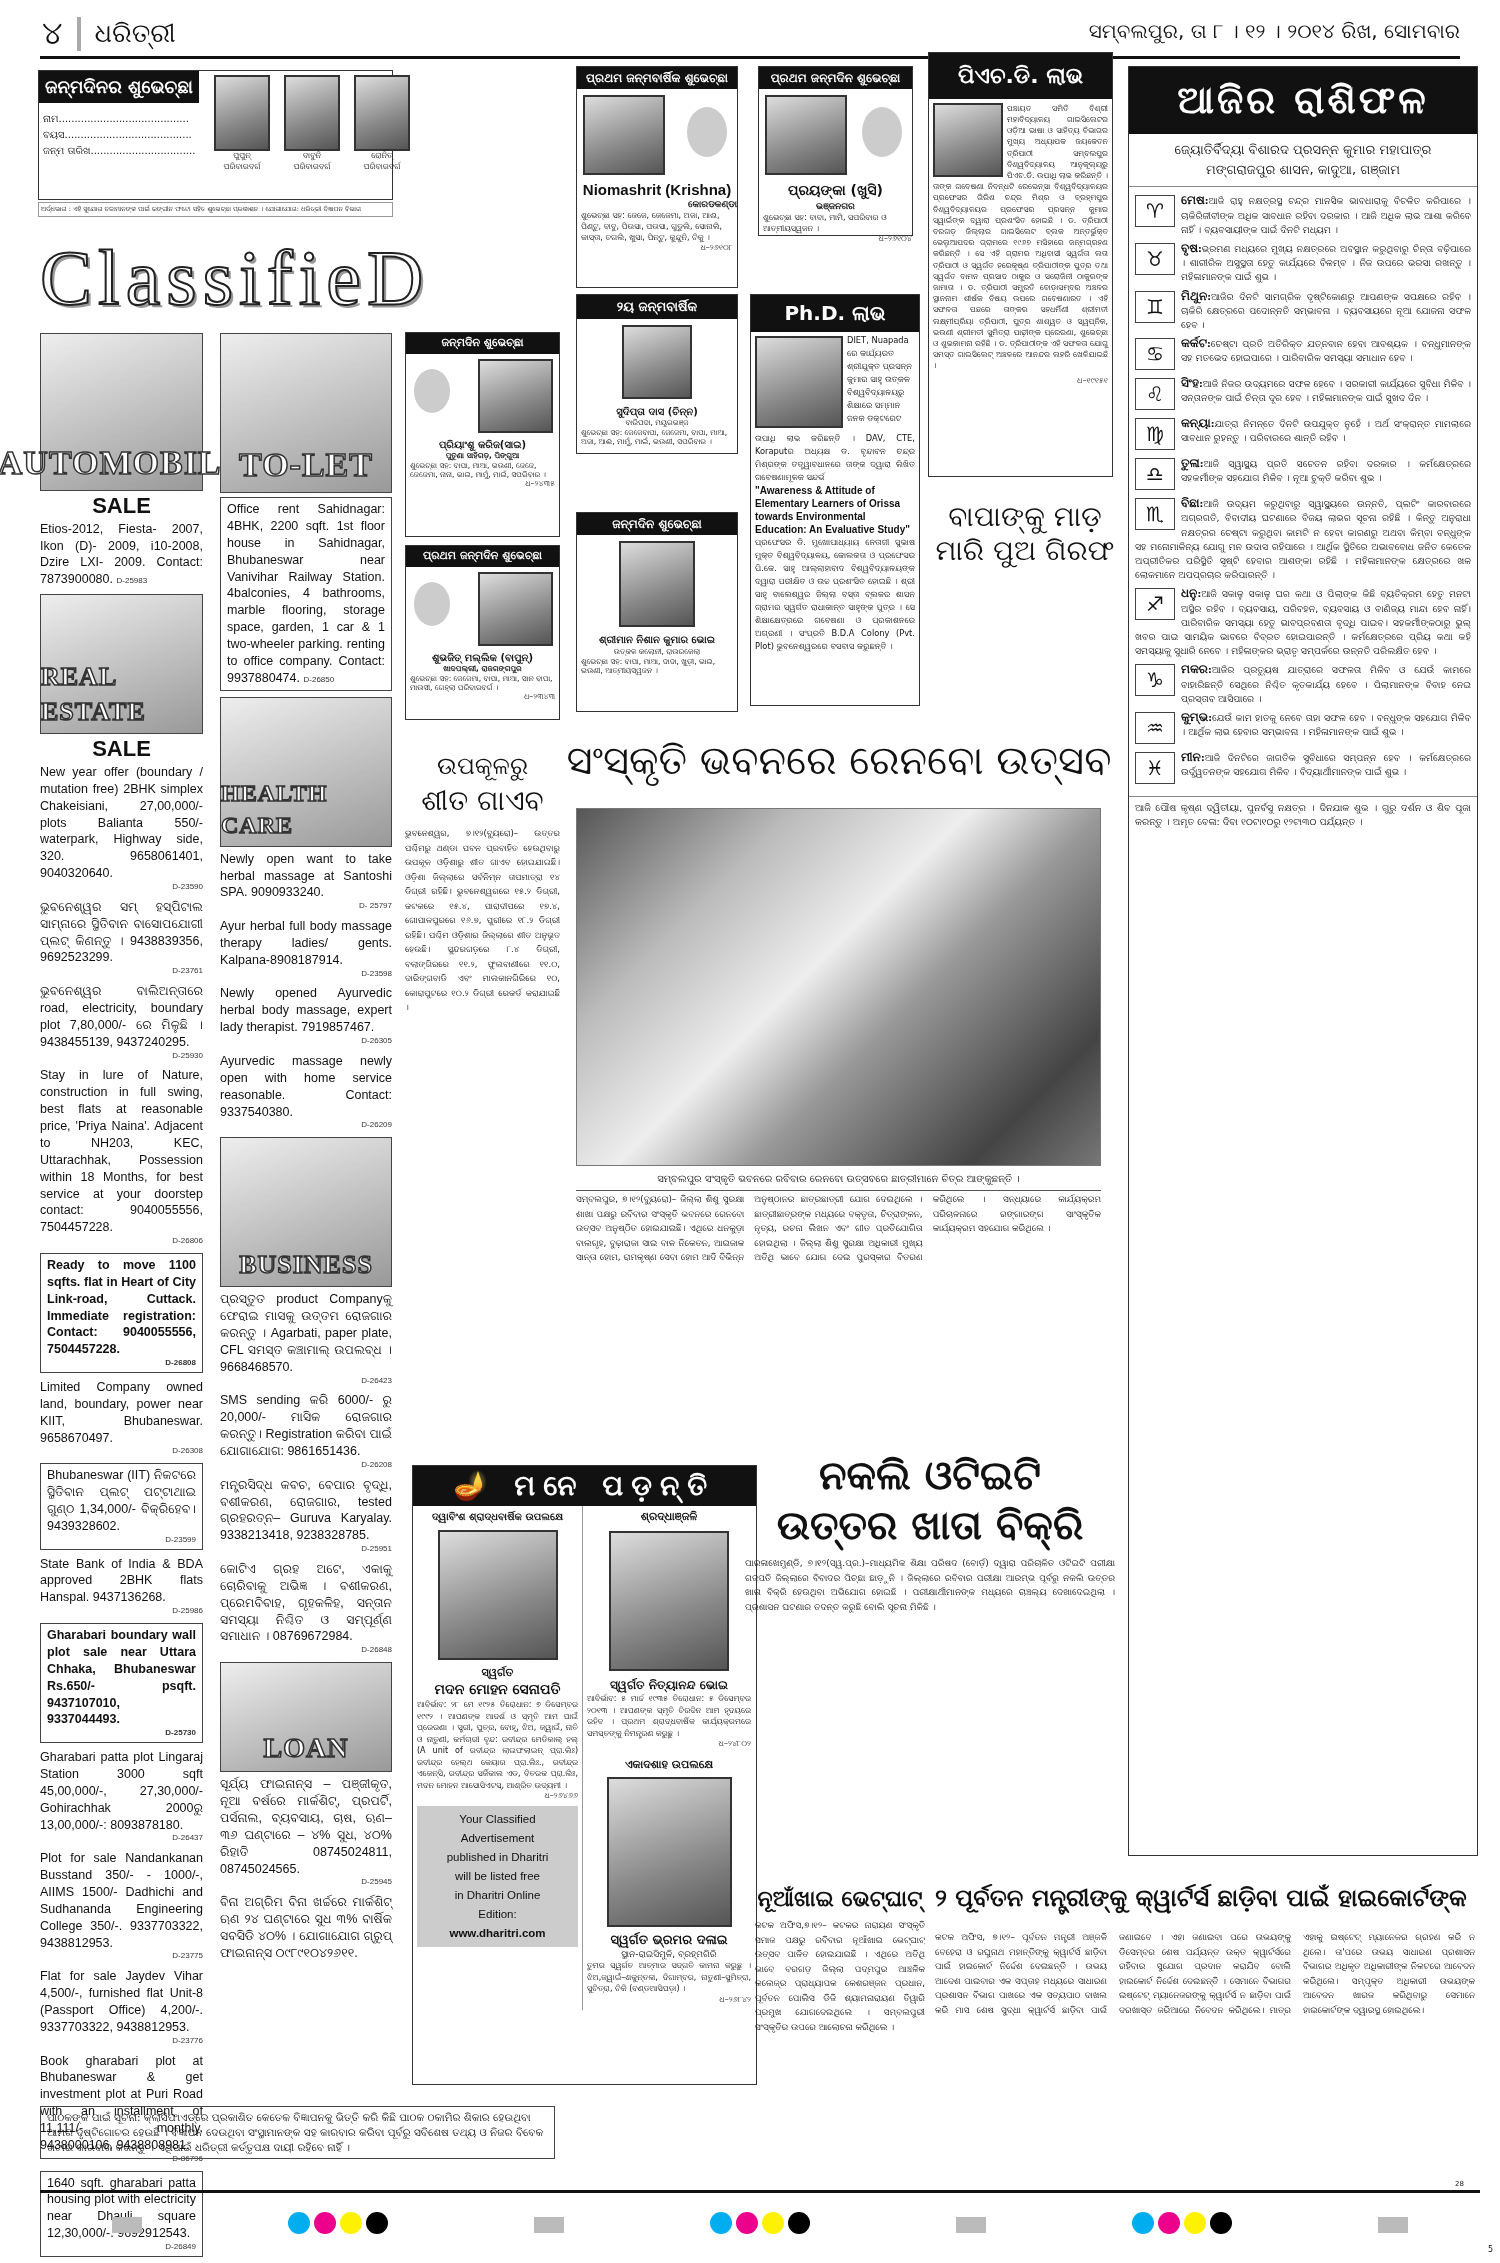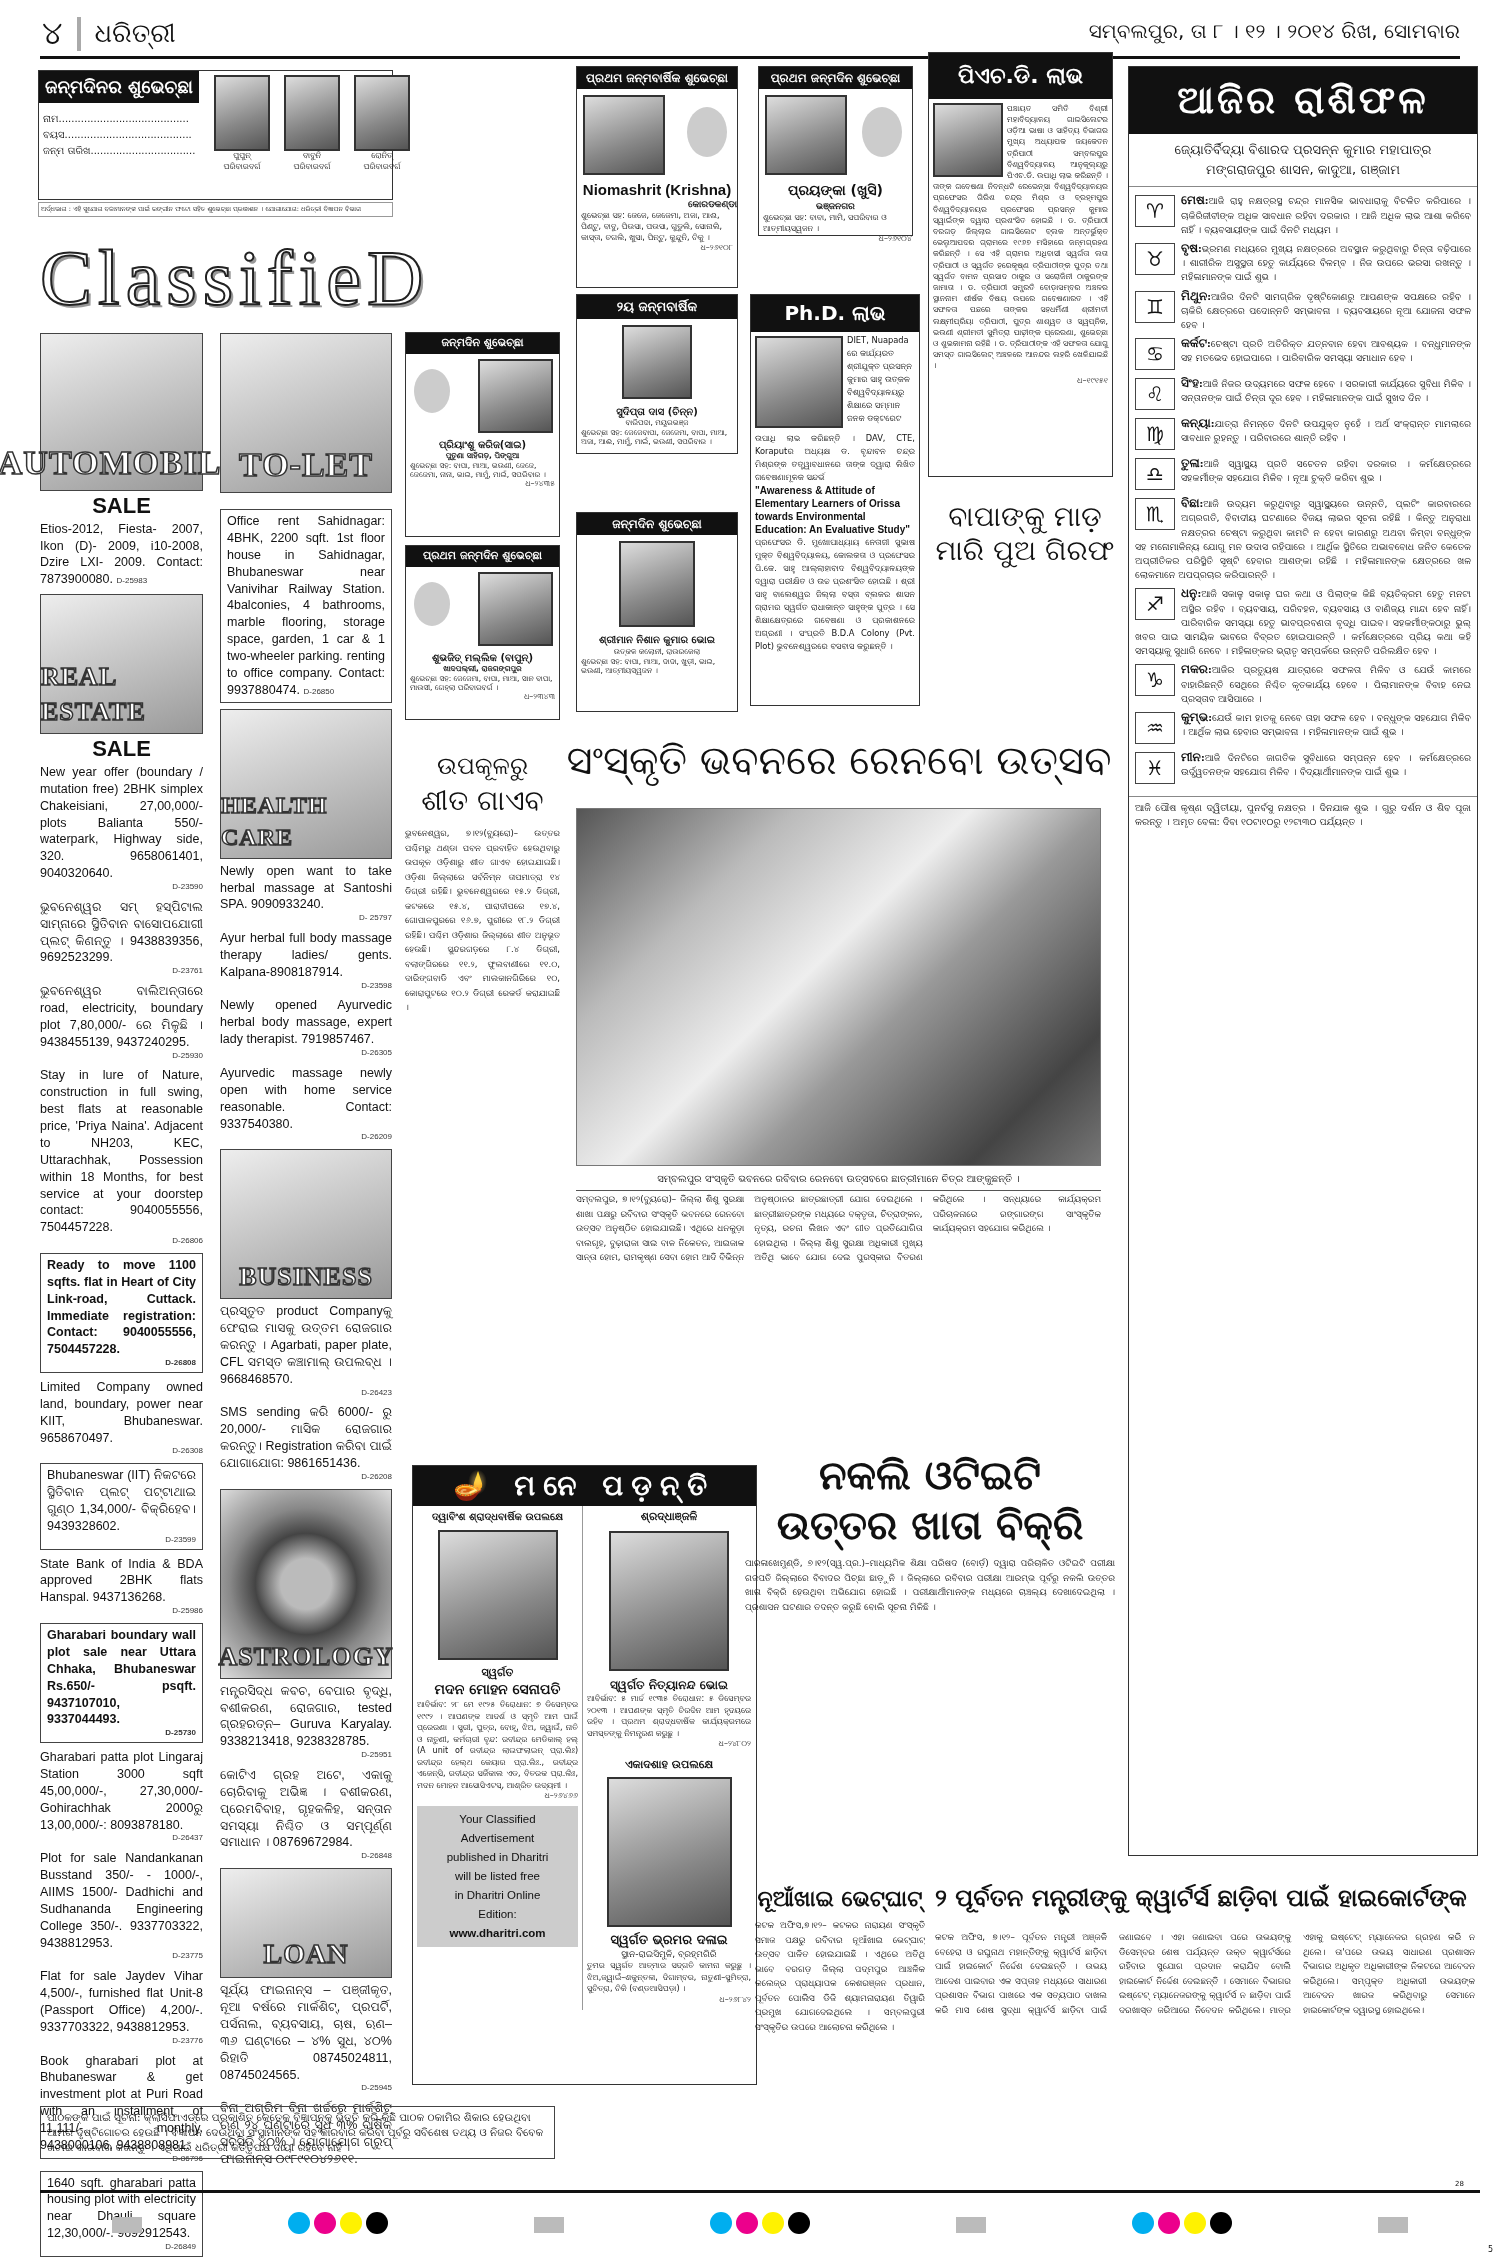--- a/index.html
+++ b/index.html
@@ -80,34 +80,33 @@
       <div class="ad"><span>Plot for sale Nandankanan Busstand 350/- - 1000/-, AIIMS 1500/- Dadhichi and Sudhananda Engineering College 350/-. 9337703322, 9438812953.</span><div class="code">D-23775</div></div>
       <div class="ad"><span>Flat for sale Jaydev Vihar 4,500/-, furnished flat Unit-8 (Passport Office) 4,200/-. 9337703322, 9438812953.</span><div class="code">D-23776</div></div>
       <div class="ad"><span>Book gharabari plot at Bhubaneswar &amp; get investment plot at Puri Road with an installment of 11,111/- monthly. 9438000106, 9438808981.</span><div class="code">D-86796</div></div>
       <div class="ad adbox"><span>1640 sqft. gharabari patta housing plot with electricity near Dhauli square 12,30,000/-. 9692912543.</span><div class="code">D-26849</div></div>
       <div class="ad"></div>
     </div>
 </div>
 
 <div class="abs" style="left:220px;top:333px;width:172px">
   <div class="catimg" style="height:160px">TO-LET</div>
-  <div class="adbox ad" style="margin-top:16px"><span>Office rent Sahidnagar: 4BHK, 2200 sqft. 1st floor house in Sahidnagar, Bhubaneswar near Vanivihar Railway Station. 4balconies, 4 bathrooms, marble flooring, storage space, garden, 1 car &amp; 1 two-wheeler parking. renting to office company. Contact: 9937880474.</span> <span class="code">D-26850</span></div>
+  <div class="adbox ad" style="margin-top:4px"><span>Office rent Sahidnagar: 4BHK, 2200 sqft. 1st floor house in Sahidnagar, Bhubaneswar near Vanivihar Railway Station. 4balconies, 4 bathrooms, marble flooring, storage space, garden, 1 car &amp; 1 two-wheeler parking. renting to office company. Contact: 9937880474.</span> <span class="code">D-26850</span></div>
   <div class="catimg" style="height:150px;font-size:24px">HEALTH CARE</div>
   <div id="hc-list" style="margin-top:4px">
       <div class="ad"><span>Newly open want to take herbal massage at Santoshi SPA. 9090933240.</span><div class="code">D- 25797</div></div>
       <div class="ad"><span>Ayur herbal full body massage therapy ladies/ gents. Kalpana-8908187914.</span><div class="code">D-23598</div></div>
       <div class="ad"><span>Newly opened Ayurvedic herbal body massage, expert lady therapist. 7919857467.</span><div class="code">D-26305</div></div>
       <div class="ad"><span>Ayurvedic massage newly open with home service reasonable. Contact: 9337540380.</span><div class="code">D-26209</div></div>
     </div>
   <div class="catimg" style="height:150px;font-size:26px">BUSINESS</div>
   <div id="biz-list" style="margin-top:4px">
       <div class="ad"><span>ପ୍ରସ୍ତୁତ product Companyକୁ ଫେରାଇ ମାସକୁ ଉତ୍ତମ ରୋଜଗାର କରନ୍ତୁ । Agarbati, paper plate, CFL ସମସ୍ତ କଞ୍ଚାମାଲ୍ ଉପଲବ୍ଧ । 9668468570.</span><div class="code">D-26423</div></div>
       <div class="ad"><span>SMS sending କରି 6000/- ରୁ 20,000/- ମାସିକ ରୋଜଗାର କରନ୍ତୁ। Registration କରିବା ପାଇଁ ଯୋଗାଯୋଗ: 9861651436.</span><div class="code">D-26208</div></div>
     </div>
-  <div class="catimg" style="height:190px;font-size:26px;background:radial-gradient(circle,#bbb 20%,#444 40%,#888 60%,#ddd)">ASTROLOGY</div>
   <div id="ast-list" style="margin-top:4px">
       <div class="ad"><span>ମନ୍ତ୍ରସିଦ୍ଧ କବଚ, ବେପାର ବୃଦ୍ଧି, ବଶୀକରଣ, ରୋଜଗାର, tested ଗ୍ରହରତ୍ନ– Guruva Karyalay. 9338213418, 9238328785.</span><div class="code">D-25951</div></div>
       <div class="ad"><span>କୋଟିଏ ଗ୍ରହ ଅଟେ, ଏକାକୁ ଚୋରିବାକୁ ଅଭିଜ୍ଞ । ବଶୀକରଣ, ପ୍ରେମବିବାହ, ଗୃହକଳିହ, ସନ୍ତାନ ସମସ୍ୟା ନିଶ୍ଚିତ ଓ ସମ୍ପୂର୍ଣ୍ଣ ସମାଧାନ । 08769672984.</span><div class="code">D-26848</div></div>
     </div>
   <div class="catimg" style="height:110px;font-size:28px">LOAN</div>
   <div id="loan-list" style="margin-top:4px">
       <div class="ad"><span>ସୂର୍ଯ୍ୟ ଫାଇନାନ୍ସ – ପଞ୍ଜୀକୃତ, ନୂଆ ବର୍ଷରେ ମାର୍କଶିଟ୍, ପ୍ରପର୍ଟି, ପର୍ସନାଲ, ବ୍ୟବସାୟ, ଚାଷ, ଋଣ– ୩୬ ଘଣ୍ଟାରେ – ୪% ସୁଧ, ୪୦% ରିହାତି 08745024811, 08745024565.</span><div class="code">D-25945</div></div>
       <div class="ad"><span>ବିନା ଅଗ୍ରିମ ବିନା ଖର୍ଚ୍ଚରେ ମାର୍କଶିଟ୍ ଋଣ ୨୪ ଘଣ୍ଟାରେ ସୁଧ ୩% ବାର୍ଷିକ ସବସିଡି ୪୦% । ଯୋଗାଯୋଗ ଗ୍ରୁପ୍ ଫାଇନାନ୍ସ ୦୯୮୯୧୦୪୨୬୧୧.</span></div>
     </div>
 </div>

